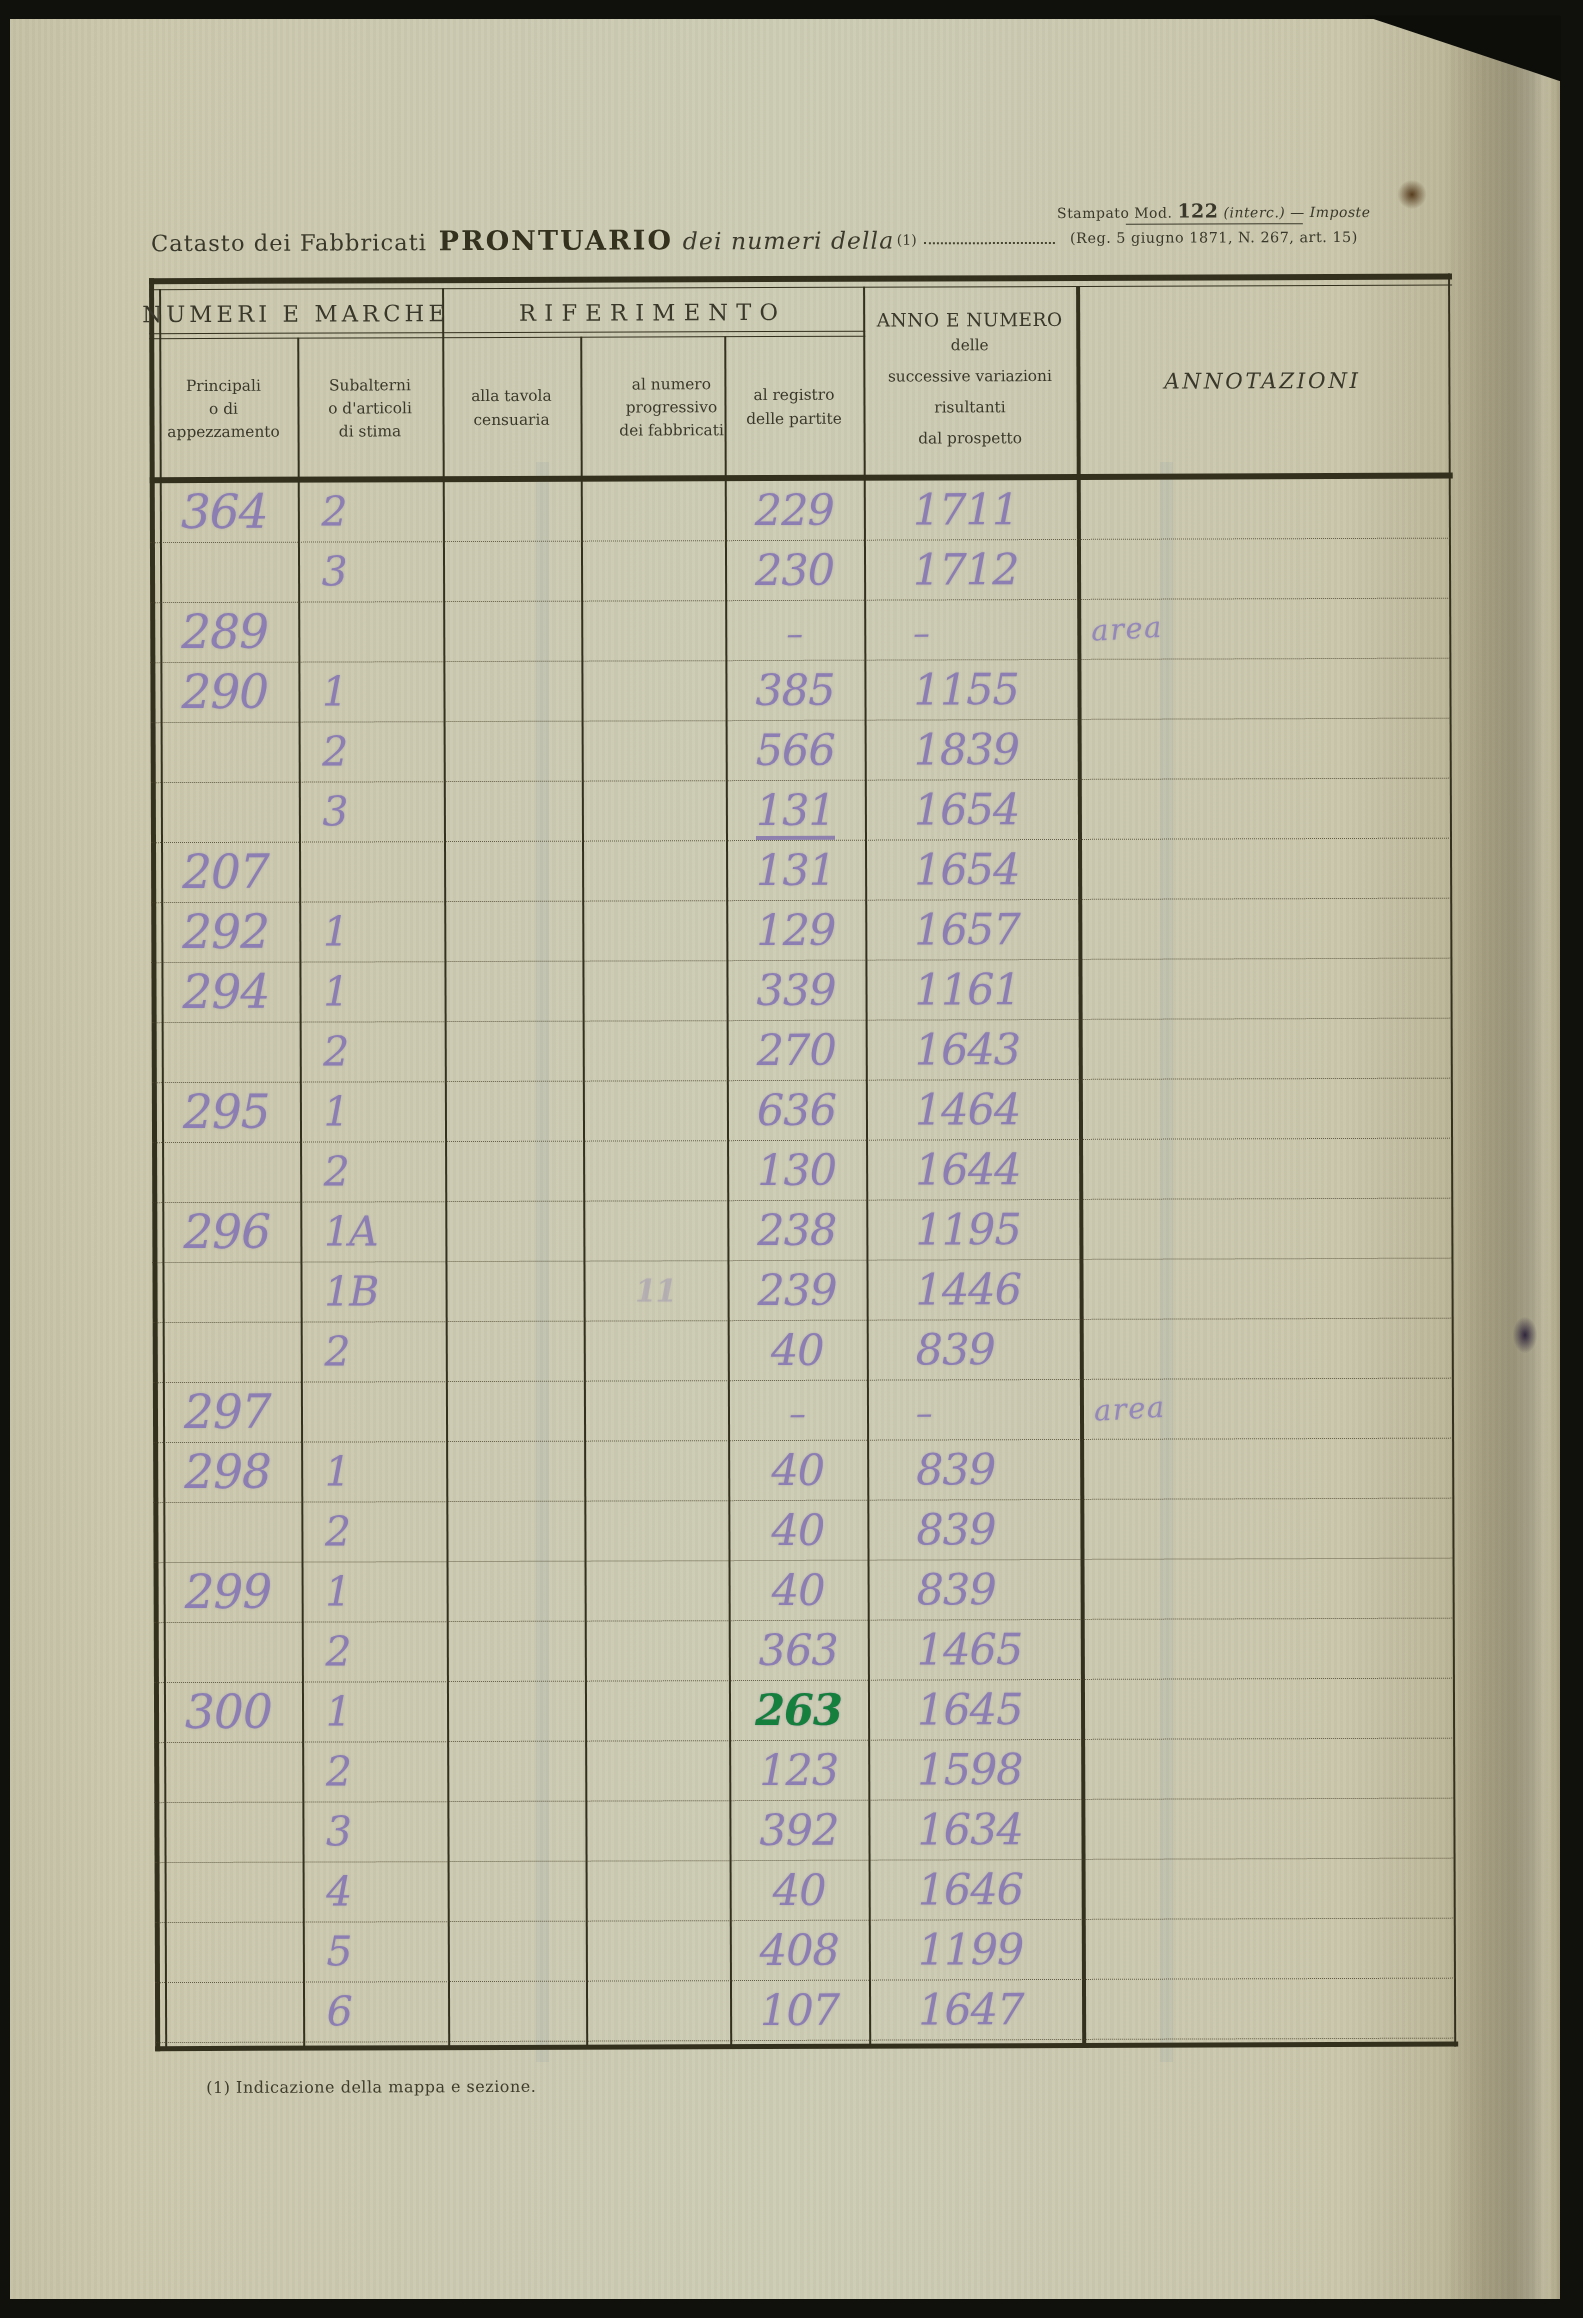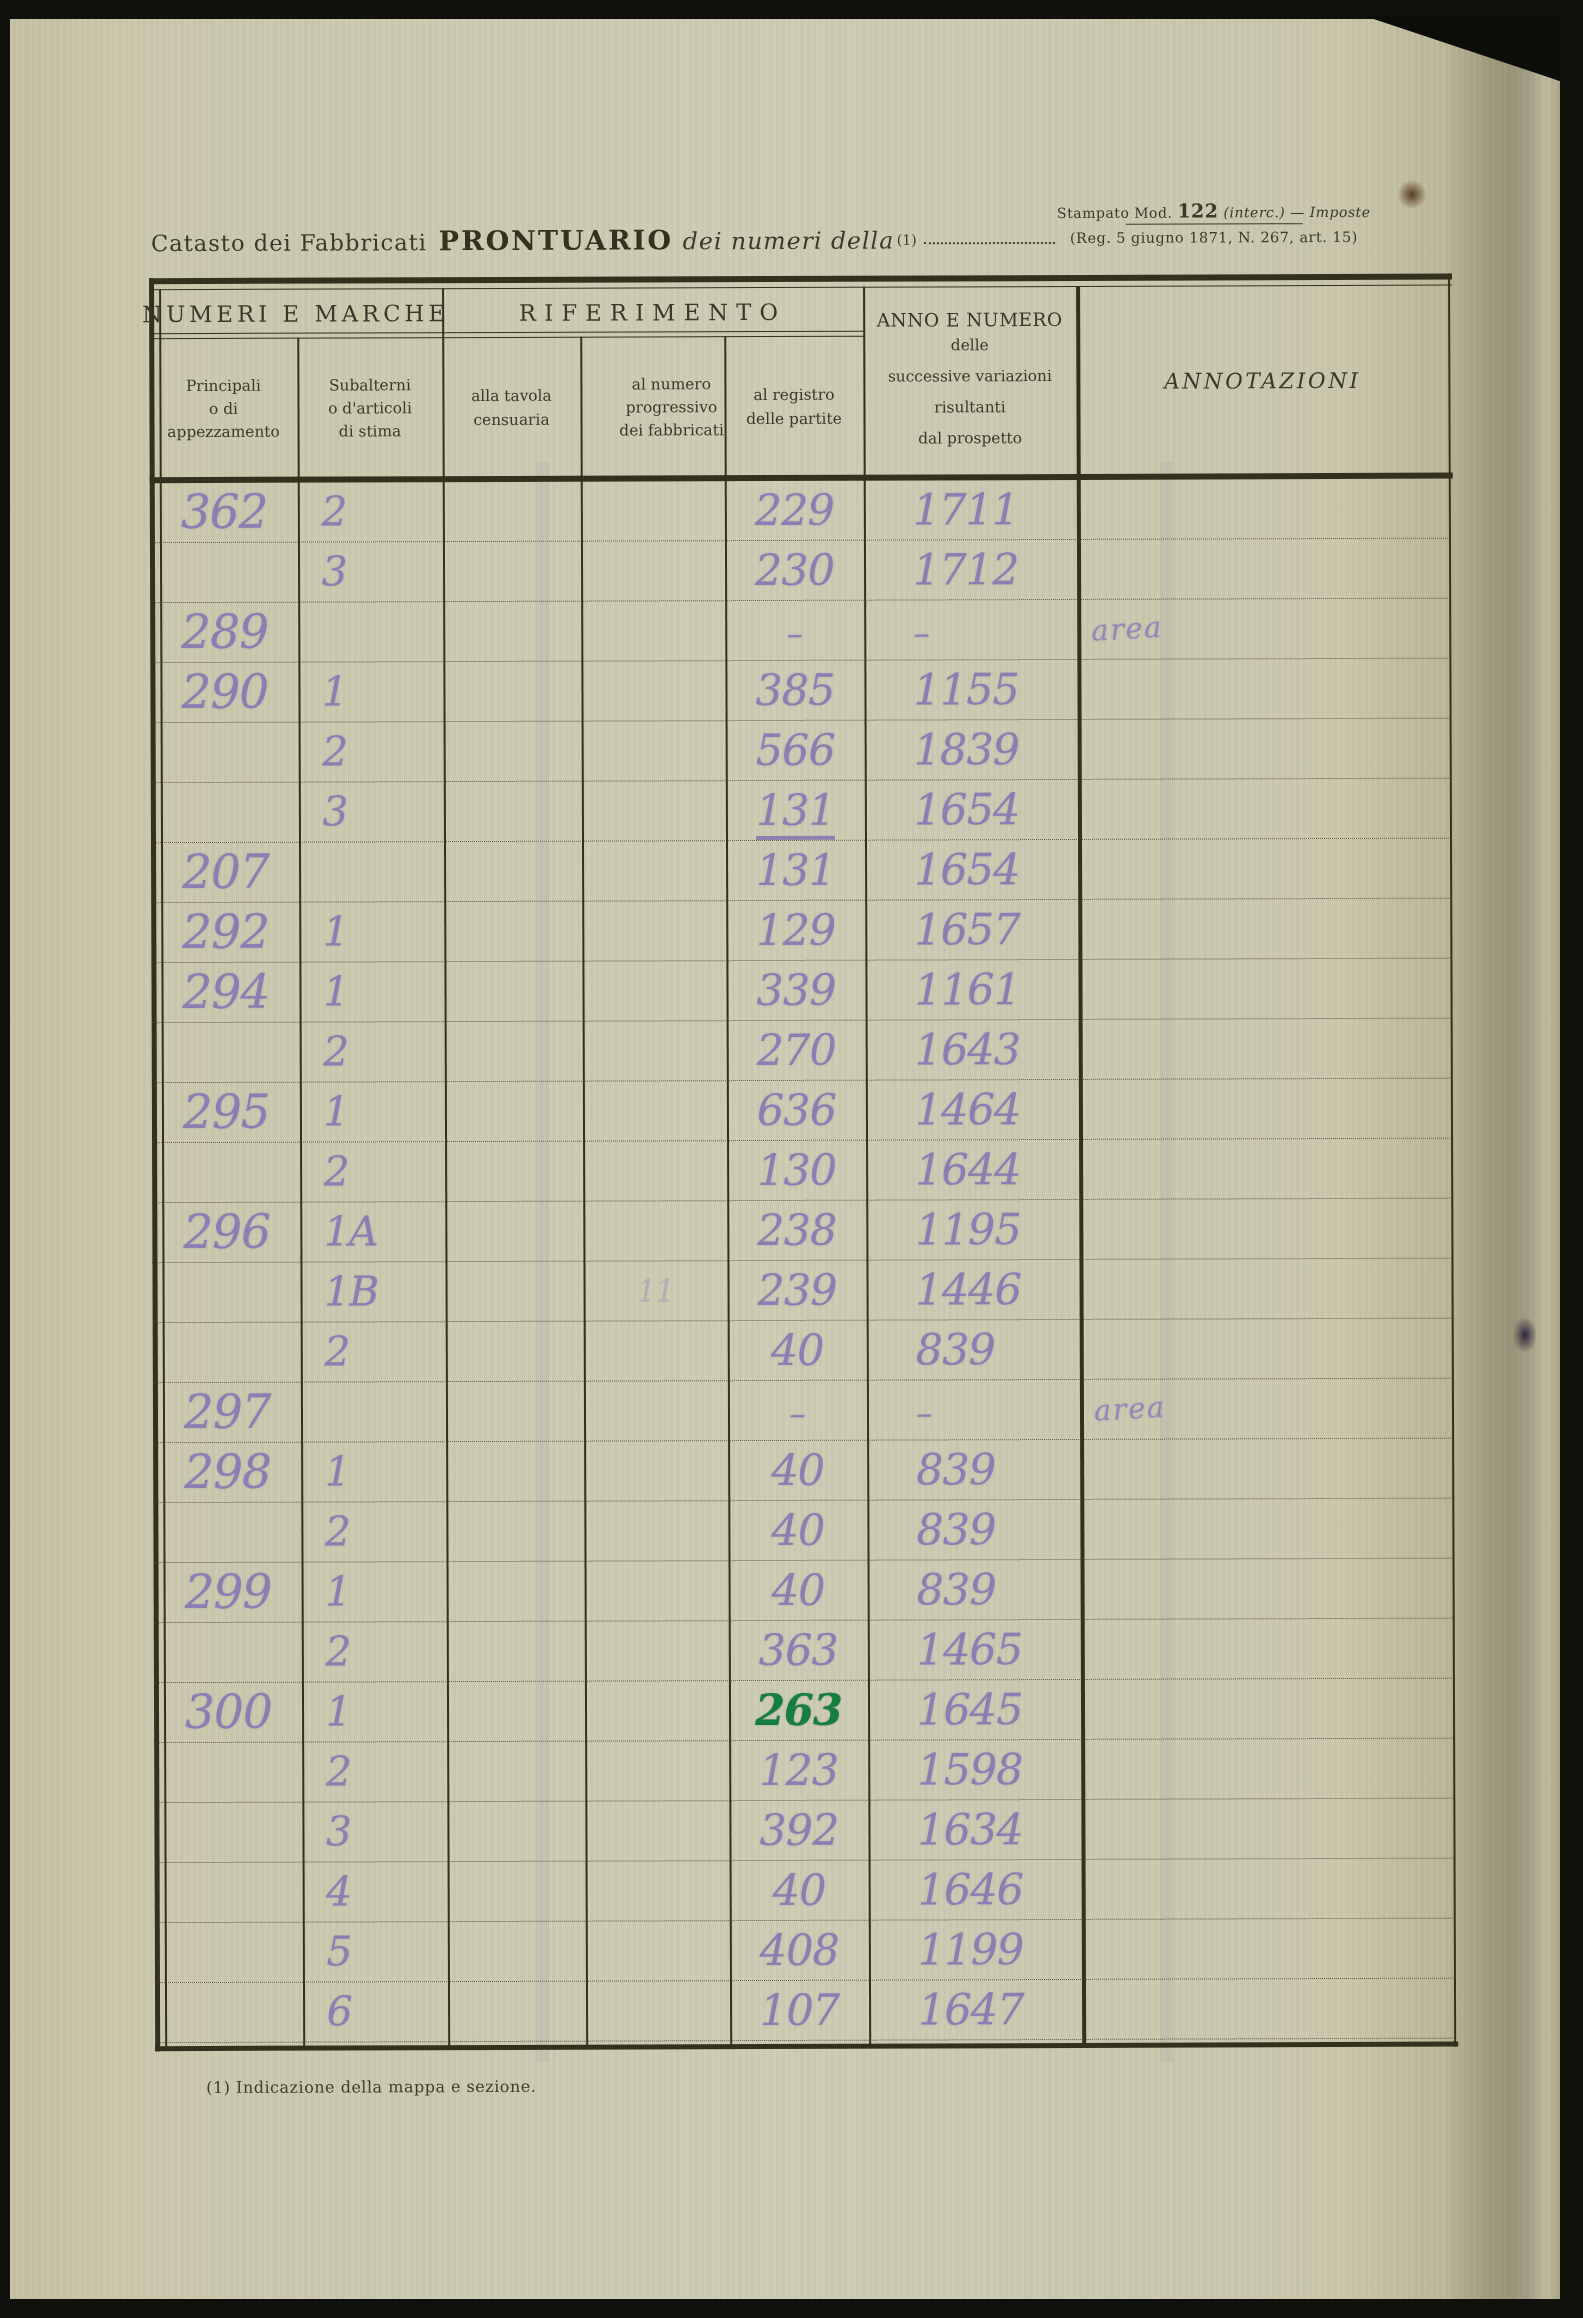--- a/index.html
+++ b/index.html
@@ -56,21 +56,21 @@
       text-shadow:0 0 2.1px rgba(125,108,165,.35);letter-spacing:-1px;}
   .cp{font-size:47px;padding-left:31px;}
   .cs{font-size:41px;padding-left:23.6px;}
   .ct{font-size:33px;text-align:center;}
   .cpr{font-size:31px;text-align:center;}
   .cr{font-size:43px;text-align:center;}
   .ca{font-size:43px;padding-left:49px;}
   .cn{font-size:29px;padding-left:14.4px;}
   .u{border-bottom:4.1px solid rgba(130,115,175,.85);padding-bottom:1px;}
   .b{font-weight:bold;color:#15803d;text-shadow:0 0 1.5px rgba(80,65,130,.5);}
-  .faint{opacity:.35;}
+  .faint{opacity:.35;font-weight:bold;}
   .dash{font-size:33px;letter-spacing:0;}
   .note{display:inline-block;font-size:29px;letter-spacing:1.5px;transform:rotate(-3deg);color:#9488ba;}
 
   #footnote{position:absolute;left:203px;top:2076px;font-size:16px;letter-spacing:0.5px;color:#3f3c2b;}
 </style>
 </head>
 <body>
 
 <div id="page">
   <div id="paper"></div>
@@ -135,21 +135,21 @@
       <div class="a1">ANNO E NUMERO</div>
       <div class="a2">delle
 successive variazioni
 risultanti
 dal prospetto</div>
     </div>
     <div id="annot-head" style="left:1079px;width:372px;">ANNOTAZIONI</div>
 
     <div id="rows">
         <div class="row">
-          <div class="cell hw cp"><span>362</span></div>
+          <div class="cell hw cp"><span>364</span></div>
           <div class="cell hw cs"><span>2</span></div>
           <div class="cell hw ct"></div>
           <div class="cell hw cpr"></div>
           <div class="cell hw cr"><span>229</span></div>
           <div class="cell hw ca"><span>1711</span></div>
           <div class="cell hw cn"></div>
         </div>
         <div class="row">
           <div class="cell hw cp"></div>
           <div class="cell hw cs"><span>3</span></div>

